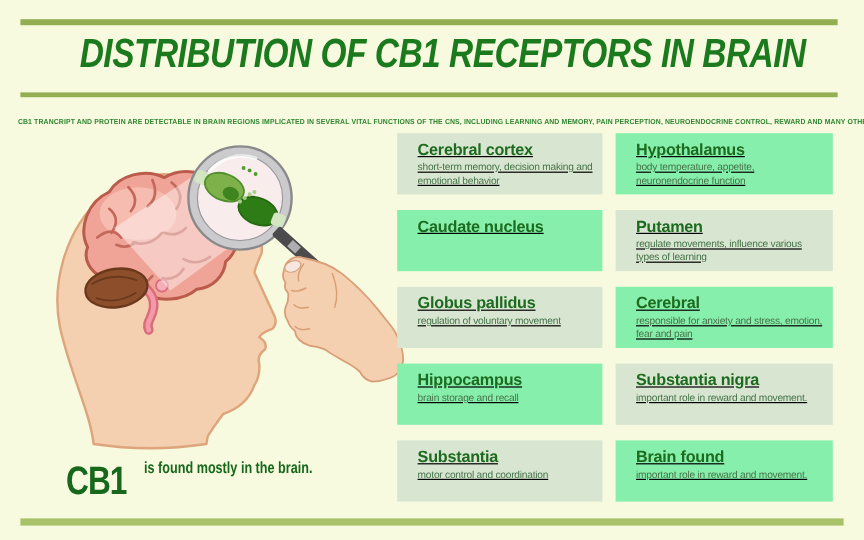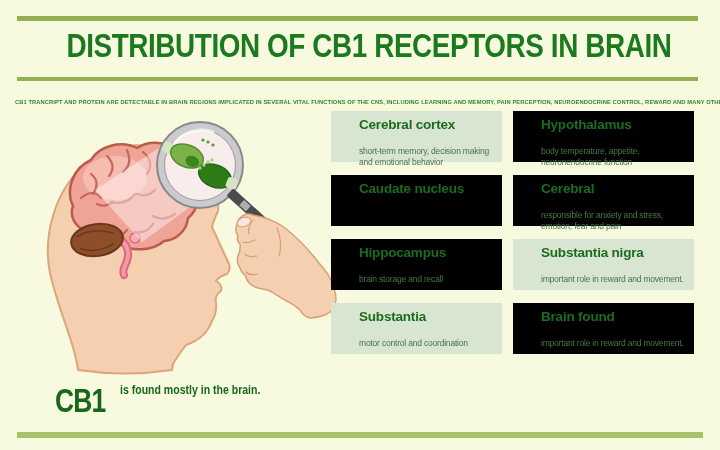--- a/index.html
+++ b/index.html
@@ -6,48 +6,48 @@
   body{
     width:720px;height:450px;position:relative;overflow:hidden;
     background:#f8fadf;
     font-family:"Liberation Sans", sans-serif;
   }
   .bar{position:absolute;background:#94ae54;}
   #bar-top{left:17px;top:16px;width:681px;height:5px;}
   #bar-mid{left:17px;top:77px;width:681px;height:4px;}
   #bar-bottom{left:17px;top:432px;width:686px;height:6px;background:#a7c268;}
 
-  #title-wrap{position:absolute;left:0;top:26px;width:640px;text-align:right;}
+  #title-wrap{position:absolute;left:0;top:26px;width:640px;text-align:right;font-style:italic;}
   #title-wrap span{
     display:inline-block;white-space:nowrap;
     font-size:34px;font-weight:700;letter-spacing:-0.5px;color:#1b7a1e;
     transform:scaleX(0.82);transform-origin:center;
   }
   #subtitle-wrap{position:absolute;left:0;top:90px;width:720px;text-align:center;}
   #subtitle-wrap span{
     display:inline-block;white-space:nowrap;
     font-size:6px;font-weight:700;letter-spacing:0.1px;color:#2f8630;
     transform:scaleX(0.96);transform-origin:center;
   }
 
   #illustration{position:absolute;left:15px;top:98px;width:330px;height:280px;}
 
   #cards{
     position:absolute;left:331px;top:111px;
     display:grid;grid-template-columns:171px 181px;grid-auto-rows:51px;
     column-gap:11px;row-gap:13px;
   }
-  .card{box-sizing:border-box;padding:6px 8px 0 28px;}
+  .card{box-sizing:border-box;padding:6px 8px 0 17px;text-decoration:underline;}
   .card.dark{background:#d8e5d1;}
-  .card.light{background:#000000;}
+  .card.light{background:#86efac;}
   .card-title{
     font-size:13.5px;font-weight:700;letter-spacing:-0.2px;color:#1d6b1e;
   }
   .card-desc{
-    margin-top:14px;font-size:8.5px;line-height:10.5px;letter-spacing:-0.2px;
+    margin-top:2px;font-size:8.5px;line-height:10.5px;letter-spacing:-0.2px;
     color:#47754b;
   }
 
   #cb1-line{
     position:absolute;left:55px;top:382px;
     display:flex;align-items:flex-start;
   }
   #cb1-big{
     display:inline-block;font-size:33px;font-weight:700;letter-spacing:-1px;
     color:#17681c;transform:scaleX(0.8);transform-origin:left bottom;
@@ -206,20 +206,28 @@
     <div class="card-title">Cerebral cortex</div>
     <div class="card-desc">short-term memory, decision making and emotional behavior</div>
   </div>
   <div class="card light">
     <div class="card-title">Hypothalamus</div>
     <div class="card-desc">body temperature, appetite, neuronendocrine function</div>
   </div>
   <div class="card light">
     <div class="card-title">Caudate nucleus</div>
   </div>
+  <div class="card dark">
+    <div class="card-title">Putamen</div>
+    <div class="card-desc">regulate movements, influence various types of learning</div>
+  </div>
+  <div class="card dark">
+    <div class="card-title">Globus pallidus</div>
+    <div class="card-desc">regulation of voluntary movement</div>
+  </div>
   <div class="card light">
     <div class="card-title">Cerebral</div>
     <div class="card-desc">responsible for anxiety and stress, emotion, fear and pain</div>
   </div>
   <div class="card light">
     <div class="card-title">Hippocampus</div>
     <div class="card-desc">brain storage and recall</div>
   </div>
   <div class="card dark">
     <div class="card-title">Substantia nigra</div>

